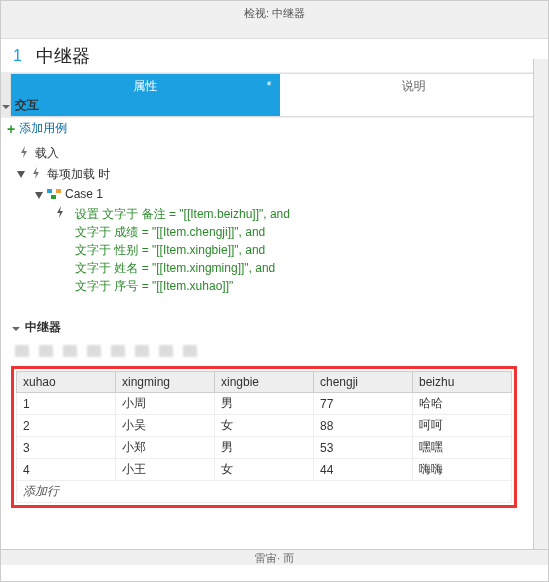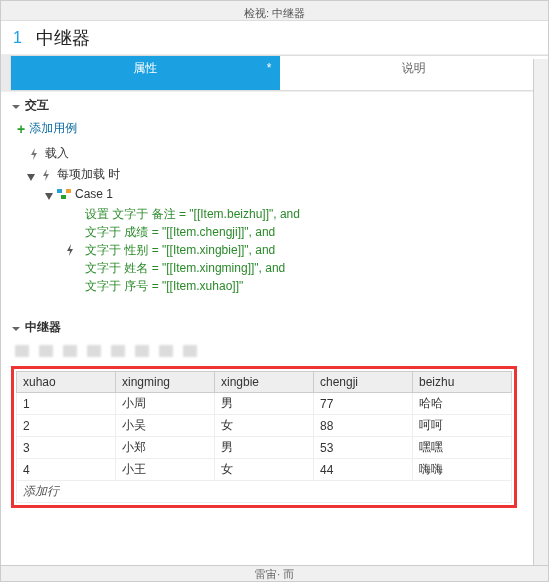--- a/index.html
+++ b/index.html
@@ -1,57 +1,57 @@
 <!DOCTYPE html>
 <html><head>
 <meta charset="utf-8">
 <style>
   * { box-sizing: border-box; margin: 0; padding: 0; font-family: "Microsoft YaHei", Arial, sans-serif; }
   body { background: #f5f5f5; width: 549px; height: 582px; font-size: 12px; color: #333; overflow: hidden; }
   .window { background: #fff; border: 1px solid #ccc; height: 582px; position: relative; }
-  .titlebar { height: 20px; background: #f0f0f0; border-bottom: 1px solid #ddd; text-align: center; line-height: 24px; color: #555; font-size: 11px; }
+  .titlebar { height: 38px; background: #f0f0f0; border-bottom: 1px solid #ddd; text-align: center; line-height: 24px; color: #555; font-size: 11px; }
   .header { display: flex; align-items: center; padding: 4px 8px; height: 34px; border-bottom: 1px solid #eee; }
   .header .num { color: #1ba1e2; font-size: 16px; margin-right: 14px; margin-left: 4px; }
   .header .title { font-size: 18px; color: #222; }
-  .tabs { display: flex; height: 37px; border-bottom: 1px solid #eee; }
+  .tabs { display: flex; height: 45px; border-bottom: 1px solid #eee; }
   .left-band { width: 10px; background: #eaeaea; border-right: 1px solid #ddd; height: 100%; }
   .tab { flex: 1; text-align: center; line-height: 25px; font-size: 12px; color: #666; cursor: pointer; border-top: 1px solid #ddd; border-bottom: 1px solid #ddd; }
   .tab.active { background: #1ba1e2; color: #fff; position: relative; }
   .tab.active .dirty { position: absolute; right: 8px; color: #fff; }
-  .section { padding: 6px 10px 4px 10px; }
+  .section { padding: 6px 10px 4px 0; }
   .sec-header { display: flex; align-items: center; cursor: pointer; padding: 4px 0; }
   .chev { display: inline-block; width: 10px; height: 10px; margin-right: 4px; }
   .chev svg { width: 10px; height: 10px; fill: #666; }
   .sec-title { font-weight: bold; color: #333; }
   .add-case { display: flex; align-items: center; padding: 2px 0 6px 6px; }
   .plus { color: #2aa02a; font-size: 14px; margin-right: 4px; font-weight: bold; }
   .add-link { color: #0a6aa1; cursor: pointer; }
   .tree { padding-left: 16px; }
-  .tree-row { display: flex; align-items: center; padding: 2px 0; }
+  .tree-row { display: flex; align-items: flex-start; padding: 2px 0; }
   .tree-indent1 { padding-left: 18px; }
   .tree-indent2 { padding-left: 36px; }
   .tri { width: 10px; height: 10px; margin-right: 2px; margin-top: 2px; }
   .tri svg { width: 8px; height: 8px; fill: #555; }
   .icon { width: 14px; height: 14px; margin-right: 4px; display: inline-flex; align-items: center; justify-content: center; }
   .lightning svg { width: 10px; height: 12px; fill: #777; }
   .flowicon svg { width: 14px; height: 10px; }
   .label { color: #333; }
   .case-label { color: #333; }
   .action-text { color: #2a8a2a; line-height: 1.5; }
   .action-block { margin-left: 4px; }
   .sub-spacer { height: 8px; }
   .data-section { padding: 6px 10px; }
   .toolbar-blur { height: 18px; margin: 2px 0 6px 0; display: flex; gap: 10px; align-items: center; filter: blur(1px); opacity: .5; padding-left: 4px; }
   .toolbar-blur span { width: 14px; height: 12px; background: #bbb; }
   .redbox { border: 3px solid #e33; padding: 2px; margin-right: 6px; }
   .grid { width: 100%; border-collapse: collapse; table-layout: fixed; }
   .grid th { background: #eee; border: 1px solid #ccc; text-align: left; padding: 3px 6px; font-weight: normal; color: #333; }
   .grid td { border: 1px solid #eee; border-top: none; padding: 2px 6px; color: #333; }
   .grid .addrow td { color: #555; font-style: italic; }
-  .scrollbar-b { position: absolute; bottom: 0; left: 0; right: 0; height: 16px; background: #f0f0f0; border-top: 1px solid #ccc; text-align: center; font-size: 11px; color: #666; line-height: 16px; }
+  .scrollbar-b { position: absolute; bottom: 16px; left: 0; right: 0; height: 16px; background: #f0f0f0; border-top: 1px solid #ccc; text-align: center; font-size: 11px; color: #666; line-height: 16px; }
   .scrollbar-r { position: absolute; top: 58px; right: 0; bottom: 16px; width: 15px; background: #f0f0f0; border-left: 1px solid #ccc; }
   .content-wrap { position: absolute; top: 86px; left: 0; right: 15px; bottom: 16px; overflow: hidden; }
 </style>
 </head>
 <body>
 
 <div class="window">
   <div class="titlebar">
     <span>检视: 中继器</span>
   </div>

